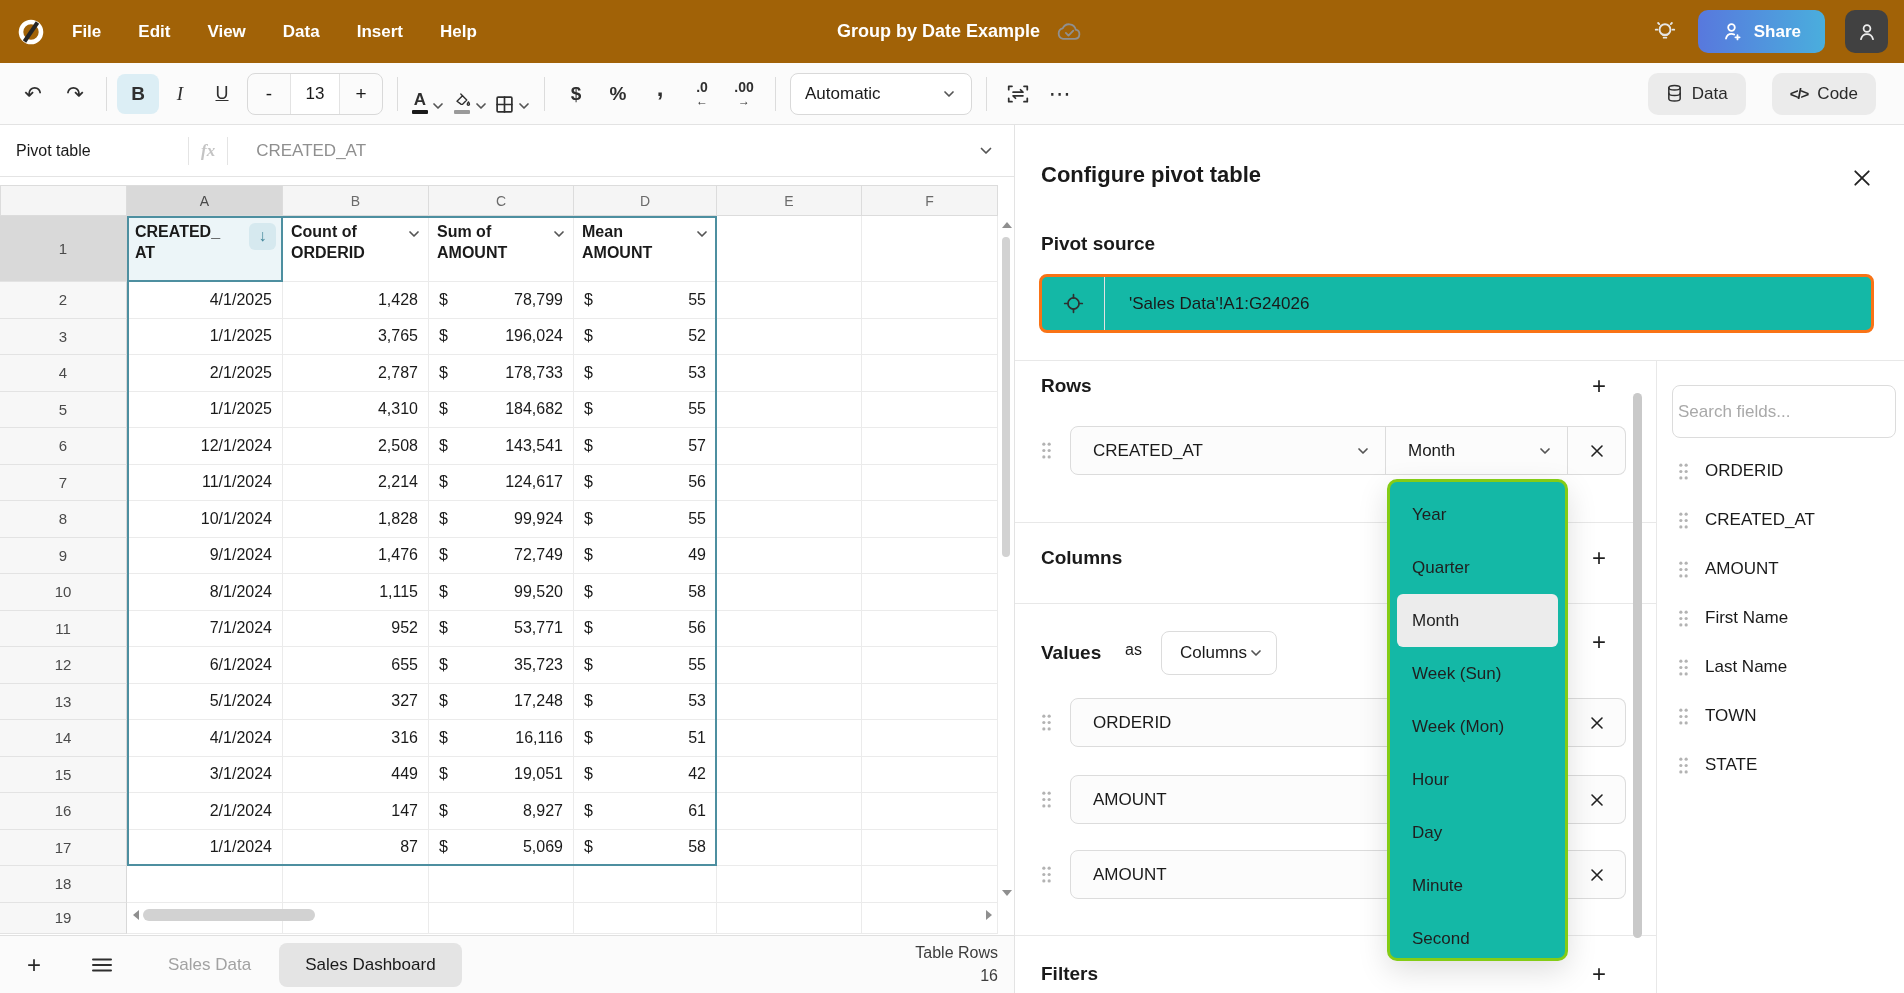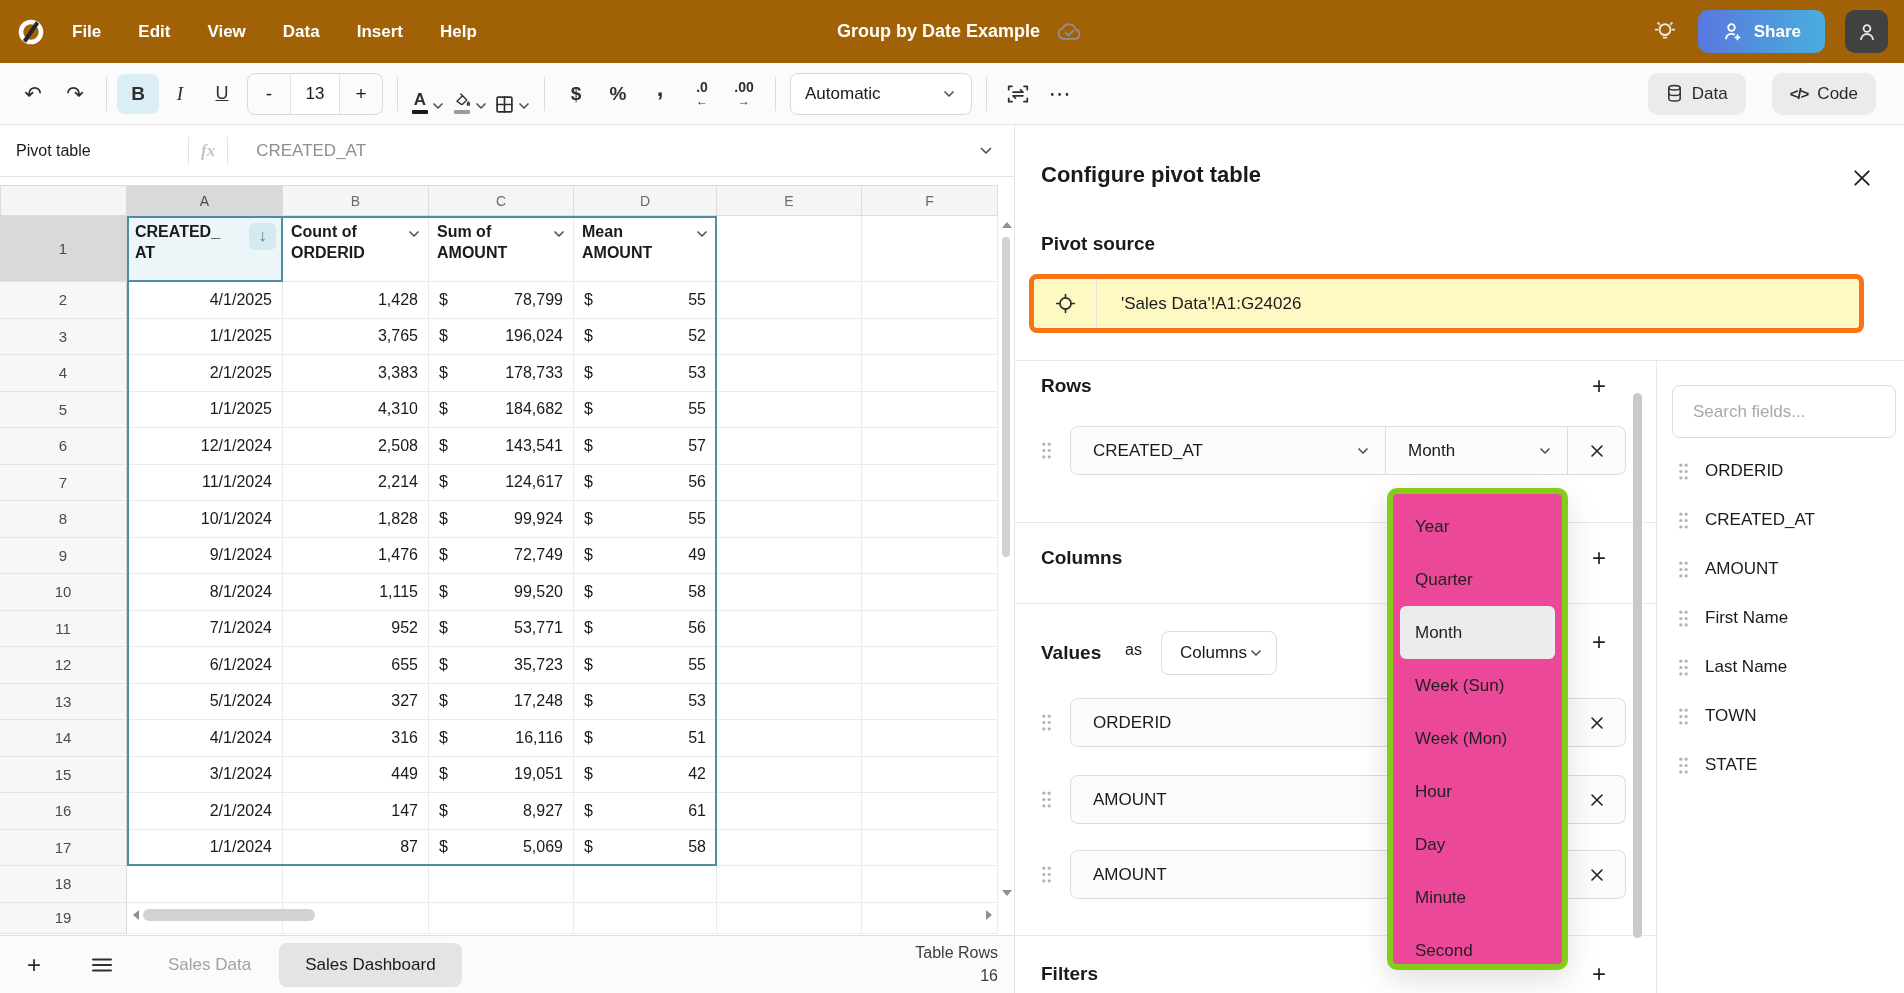--- a/index.html
+++ b/index.html
@@ -93,42 +93,42 @@
   .tab-inactive { color:#a2a2a2; font-size:17px; margin-left:52px; cursor:pointer; }
   .tab-active { background:#e4e4e4; border-radius:8px; height:44px; display:flex; align-items:center; padding:0 26px; font-size:17px; color:#1a1a1a; margin-left:28px; cursor:pointer; }
   .rows-status { margin-left:auto; margin-right:16px; text-align:right; font-size:16px; color:#3d3d3d; line-height:1.4; }
 
   
   .panel { position:relative; width:890px; height:868px; background:#fff; border-left:1px solid #e3e3e3; }
   .panel-title { position:absolute; left:26px; top:37px; font-size:22px; font-weight:700; }
   .panel-close { position:absolute; left:834px; top:40px; width:26px; height:26px; display:flex; align-items:center; justify-content:center; cursor:pointer; }
   .sec-label { position:absolute; font-size:19px; font-weight:700; }
   .plus-btn { position:absolute; width:28px; height:28px; display:flex; align-items:center; justify-content:center; font-size:24px; font-weight:400; color:#1f1f1f; cursor:pointer; }
-  .src-box { position:absolute; left:14px; top:149px; width:835px; height:59px; border:5px solid #f97316; border-radius:8px; background:#fef9c3; display:flex; align-items:center; }
+  .src-box { position:absolute; left:24px; top:149px; width:835px; height:59px; border:3px solid #f97316; border-radius:8px; background:#14b8a6; display:flex; align-items:center; }
   .src-ico { width:63px; height:100%; border-right:1px solid #e2e2e2; display:flex; align-items:center; justify-content:center; cursor:pointer; }
   .src-val { padding-left:24px; font-size:17px; }
   .hdiv { position:absolute; height:1px; background:#e8e8e8; }
   .vdiv { position:absolute; left:641px; top:235px; bottom:0; width:1px; background:#e8e8e8; }
   .drag { width:11px; height:17px; cursor:grab; }
   .drag circle { fill:#b3b3b3; }
   .item-row { position:absolute; display:flex; align-items:center; }
   .fld-box { height:49px; background:#fcfcfc; border:1px solid #dcdcdc; display:flex; align-items:center; justify-content:space-between; padding:0 14px 0 22px; font-size:17px; cursor:pointer; }
   .rl { border-radius:8px 0 0 8px; }
   .rr { border-radius:0 8px 8px 0; }
   .xbtn { width:58px; height:49px; background:#fcfcfc; border:1px solid #dcdcdc; border-left:none; display:flex; align-items:center; justify-content:center; cursor:pointer; }
   .layout-select { position:absolute; left:146px; top:506px; width:116px; height:44px; border:1px solid #dcdcdc; border-radius:8px; background:#fff; display:flex; align-items:center; justify-content:space-between; padding:0 12px 0 18px; font-size:17px; cursor:pointer; }
   .as-label { position:absolute; left:110px; top:516px; font-size:16px; }
   .cfg-scroll { position:absolute; left:618px; top:268px; width:9px; height:545px; background:#c9c9c9; border-radius:5px; cursor:grab; }
 
-  .search-input { position:absolute; left:657px; top:260px; width:224px; height:53px; border:1px solid #dcdcdc; border-radius:8px; font-size:17px; padding:0 20px; color:#1a1a1a; outline:none; background:#fff; font-family:inherit; }
+  .search-input { position:absolute; left:657px; top:260px; width:224px; height:53px; border:1px solid #dcdcdc; border-radius:8px; font-size:17px; padding:0 5px; color:#1a1a1a; outline:none; background:#fff; font-family:inherit; }
   .search-input::placeholder { color:#a9a9a9; }
   .field-item { position:absolute; left:663px; display:flex; align-items:center; gap:16px; height:40px; cursor:grab; }
   .field-item .lbl { font-size:17px; }
 
-  .dropdown { position:absolute; left:372px; top:363px; width:181px; height:482px; background:#ec4899; border:6px solid #84cc16; border-radius:10px; box-shadow:0 10px 30px rgba(0,0,0,0.13); padding:6px 0; z-index:40; }
+  .dropdown { position:absolute; left:372px; top:354px; width:181px; height:482px; background:#14b8a6; border:3px solid #84cc16; border-radius:10px; box-shadow:0 10px 30px rgba(0,0,0,0.13); padding:6px 0; z-index:40; }
   .dd-item { height:53px; display:flex; align-items:center; padding-left:22px; font-size:17px; color:#1f1f1f; cursor:pointer; }
   .dd-item.hl { background:#ececec; border-radius:6px; margin:0 7px; padding-left:15px; }
 </style>
 </head>
 <body>
 
 <div class="topbar">
   <svg width="30" height="30" viewBox="0 0 30 30">
     <circle cx="15" cy="15" r="10" stroke="#fff" stroke-width="4.6" fill="none"></circle>
     <line x1="21.5" y1="5.5" x2="8.5" y2="24.5" stroke="#262626" stroke-width="4"></line>
@@ -363,21 +363,21 @@
           <div class="cell cD cur">
               <span>$</span>
               <span>52</span>
             </div>
           <div class="cell cE"></div>
             <div class="cell cF"></div>
         </div>
         <div class="grow dr">
           <div class="rn">4</div>
           <div class="cell cA date">2/1/2025</div>
-          <div class="cell cB num">3,383</div>
+          <div class="cell cB num">2,787</div>
           <div class="cell cC cur">
               <span>$</span>
               <span>178,733</span>
             </div>
           <div class="cell cD cur">
               <span>$</span>
               <span>53</span>
             </div>
           <div class="cell cE"></div>
             <div class="cell cF"></div>

